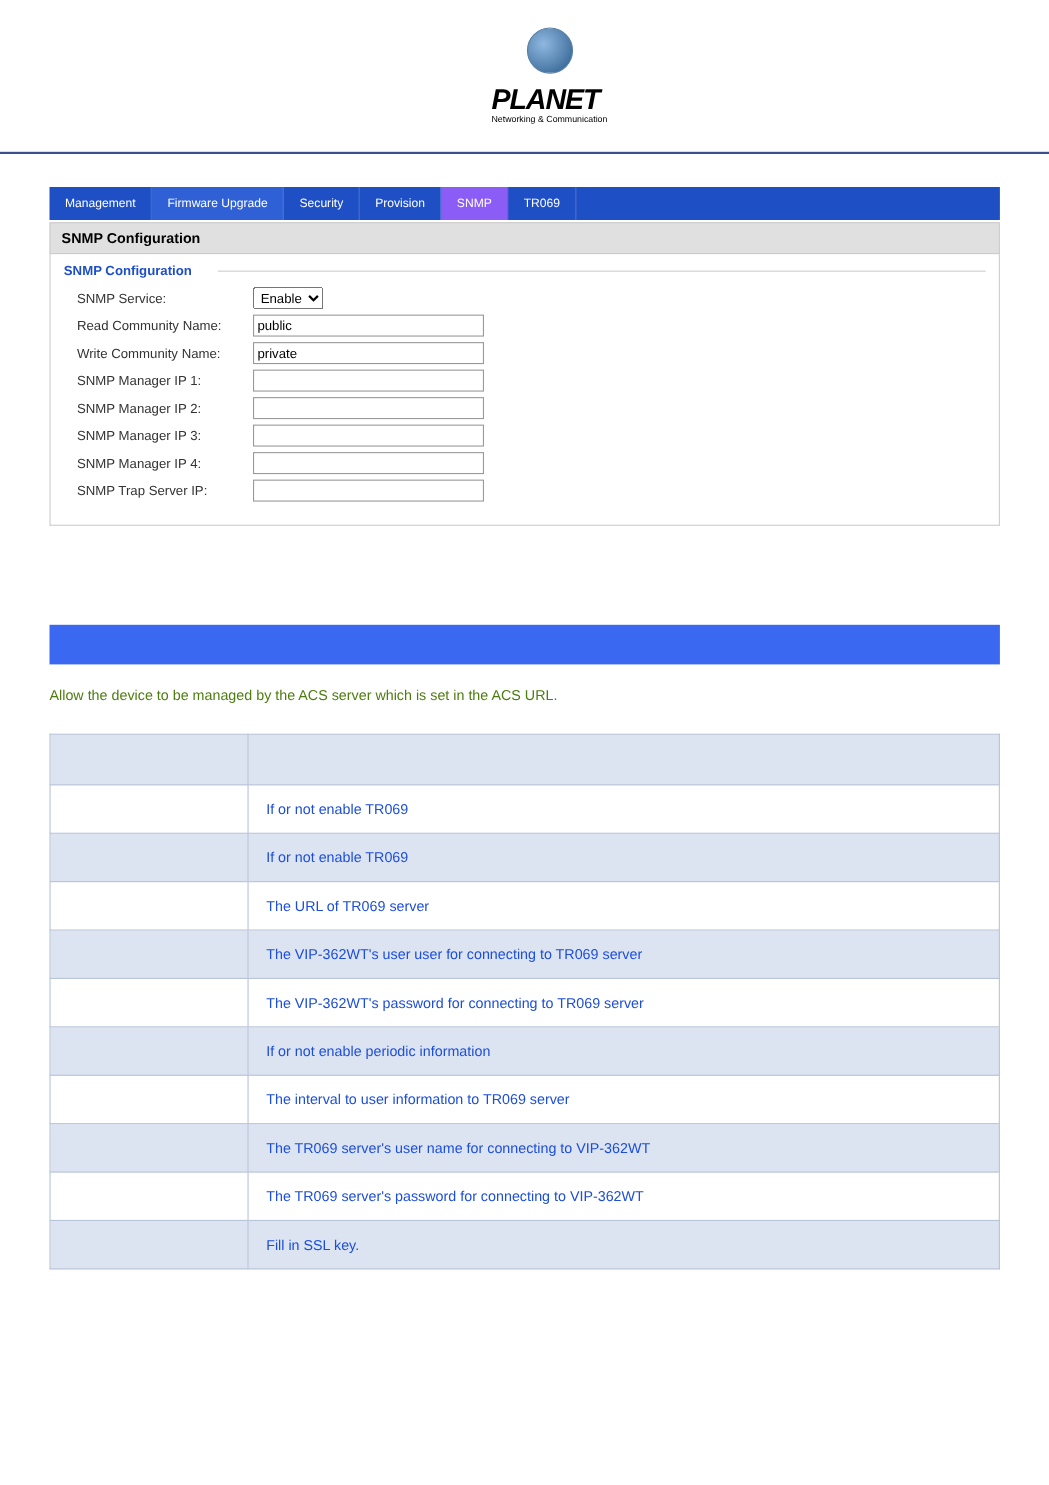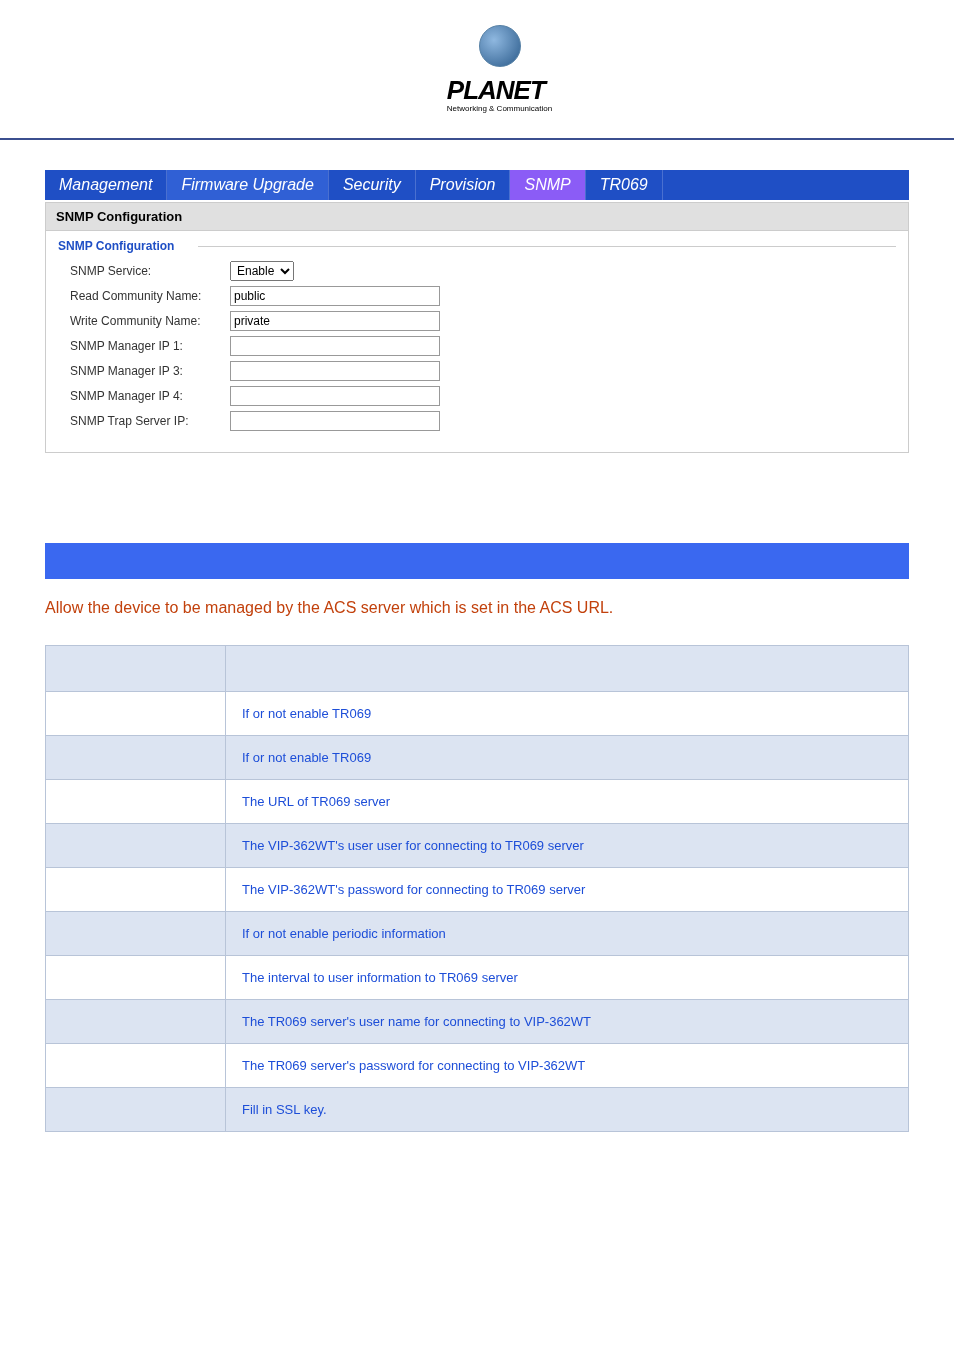--- a/index.html
+++ b/index.html
@@ -46,22 +46,21 @@
       margin: 10px 0 30px 0;
     }
     .content-wrap {
       padding: 0 45px;
     }
     .tabs {
       display: flex;
       background: #1f4fc5;
       height: 30px;
       align-items: stretch;
-      font-size: 16px;
-      font-style: italic;
+      font-size: 11px;
     }
     .tab {
       padding: 0 14px;
       color: #fff;
       display: flex;
       align-items: center;
       border-right: 1px solid #4a70d0;
       cursor: pointer;
     }
     .tab.active {
@@ -118,22 +117,22 @@
       font-size: 12px;
       padding: 2px 3px;
       border: 1px solid #999;
     }
     .section-blue-bar {
       background: #3a68f0;
       height: 36px;
       margin: 90px 0 20px 0;
     }
     .section-desc {
-      font-size: 16px;
-      color: #c2410c;
+      font-size: 13px;
+      color: #4d7c0f;
       margin-bottom: 28px;
     }
     .tr069-table {
       width: 100%;
       border-collapse: collapse;
       border: 1px solid #b8c4d8;
     }
     .tr069-table th {
       background: #dce4f2;
       height: 46px;
@@ -198,20 +197,24 @@
     <div class="form-row">
       <div class="form-label">Write Community Name:</div>
       <input type="text" value="private" style="">
     </div>
 
     <div class="form-row">
       <div class="form-label">SNMP Manager IP 1:</div>
       <input type="text" value="" style="">
     </div>
 
+    <div class="form-row">
+      <div class="form-label">SNMP Manager IP 2:</div>
+      <input type="text" value="" style="">
+    </div>
 
     <div class="form-row">
       <div class="form-label">SNMP Manager IP 3:</div>
       <input type="text" value="" style="">
     </div>
 
     <div class="form-row">
       <div class="form-label">SNMP Manager IP 4:</div>
       <input type="text" value="" style="">
     </div>

